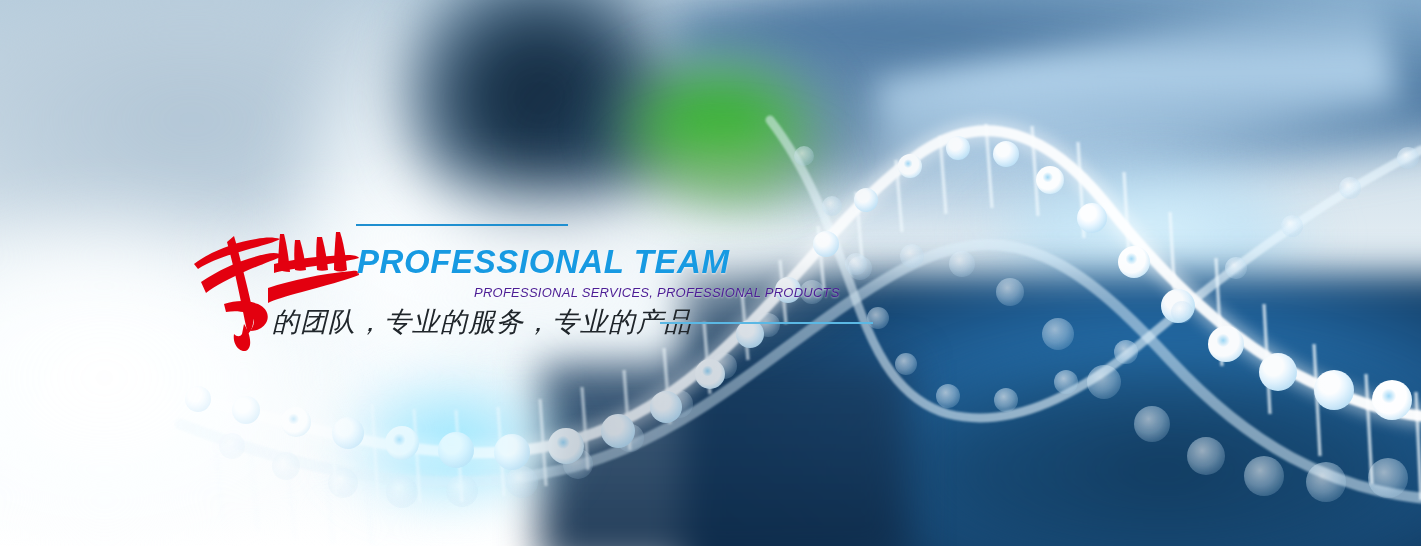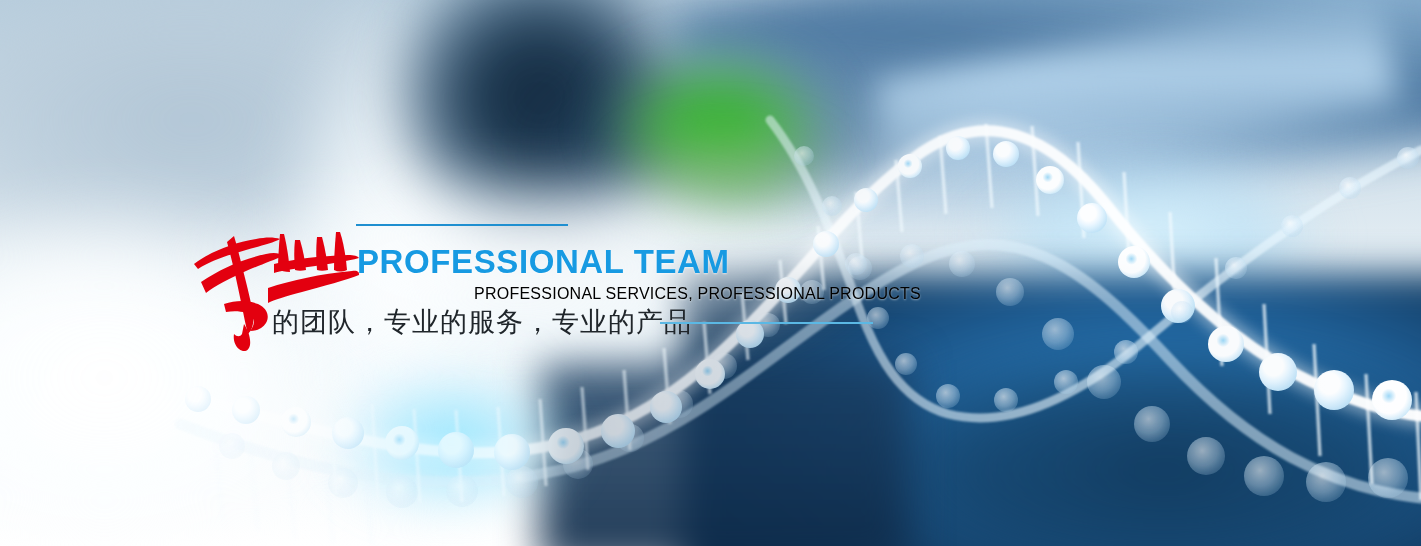--- a/index.html
+++ b/index.html
@@ -6,20 +6,21 @@
   html,body{margin:0;padding:0;background:#0a1a2a;}
   *{box-sizing:border-box;}
 
   .banner{
     position:relative;
     width:1421px;
     height:546px;
     overflow:hidden;
     font-family:"Liberation Sans","DejaVu Sans",sans-serif;
     background:#cfe0ea;
+    font-style:italic;
   }
 
   
   .bg-layer{position:absolute;inset:0;}
 
   .bg-base{
     background:
       linear-gradient(180deg,#b8cede 0%,#c7d9e6 18%,#dfeaf1 42%,#eef6fa 62%,#f7fbfd 80%,#ffffff 100%);
   }
 
@@ -175,24 +176,24 @@
     color:#179ae2;
     line-height:1;
     white-space:nowrap;
     text-shadow:0 1px 2px rgba(255,255,255,0.55);
   }
 
   .subhead{
     position:absolute;
     left:474px;top:286px;
     margin:0;
-    font-size:16px;
+    font-size:13px;
     font-weight:normal;
     letter-spacing:0.25px;
-    color:#000000;
+    color:#4c1d95;
     line-height:1;
     white-space:nowrap;
     text-shadow:0 1px 2px rgba(255,255,255,0.5);
   }
 
   .chinese{
     position:absolute;
     left:272px;top:305px;
     margin:0;
     font-size:27px;

